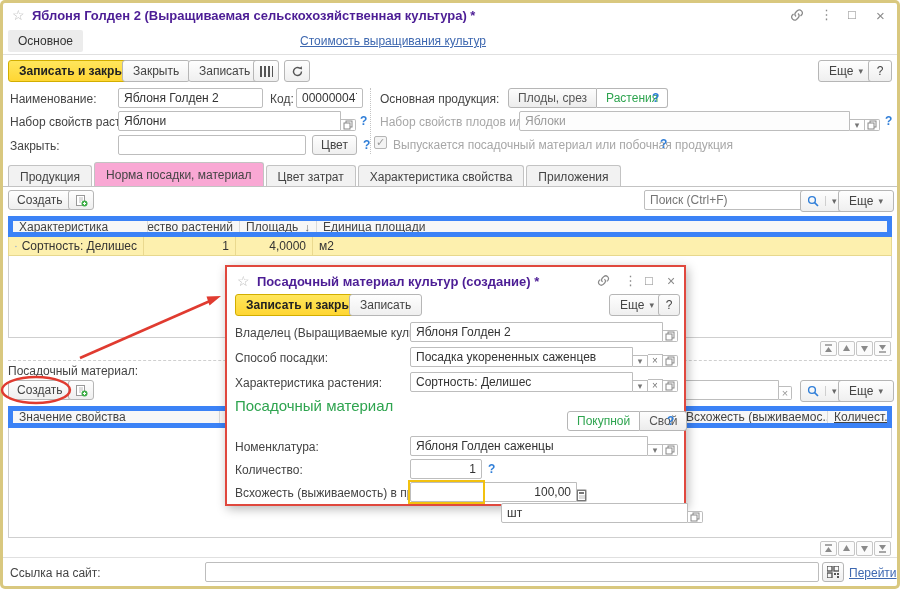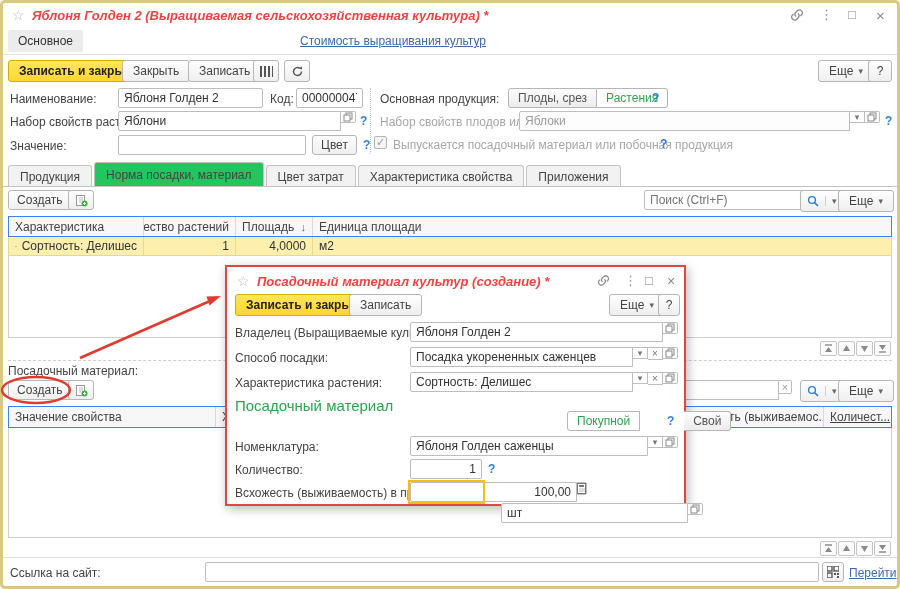--- a/index.html
+++ b/index.html
@@ -21,54 +21,54 @@
   .qbtn { display:inline-flex; height:22px; border:1px solid #b6b6b6; border-radius:3px;
           background:linear-gradient(#fefefe,#efefef); align-items:center; }
   .qbtn .half { padding:0 6px; display:flex; align-items:center; }
   .qbtn .half + .half { border-left:1px solid #cfcfcf; }
   
   .lab { color:#444; white-space:nowrap; }
   .lab-dis { color:#a7a7a7; white-space:nowrap; }
   .tb { height:20px; border:1px solid #bdbdbd; border-radius:2px; background:#fff;
         padding:0 5px; font:12px "Liberation Sans",sans-serif; color:#333; outline:none; }
   .tb-dis { color:#9a9a9a; background:#fdfdfd; }
-  .fld { display:flex; align-items:flex-start; height:20px; }
+  .fld { display:flex; align-items:flex-end; height:20px; }
   .fld .tb { flex:1; border-radius:2px 0 0 2px; height:100%; }
   .seg { width:15px; display:flex; align-items:center; justify-content:center;
          border:1px solid #bdbdbd; border-left:none; background:#fff; color:#777;
          font-size:9px; }
   .seg:last-child { border-radius:0 2px 2px 0; }
   .help { color:#2f7ed8; font-weight:bold; font-size:12px; }
   .linkA { color:#3e68b0; text-decoration:underline; white-space:nowrap; }
   
   .navpill { background:#ececec; border-radius:2px; padding:4px 10px; color:#333; }
   .tab { display:inline-flex; align-items:center; height:22px; padding:0 11px;
          border:1px solid #c3c3c3; border-bottom:none; background:#f2f2f2;
          border-radius:3px 3px 0 0; margin-right:2px; color:#444; }
-  .tab.active { background:#22c55e; height:24px; position:relative; top:-2px; z-index:2; }
-  
-  .thead { display:flex; background:#f7f7f7; border:1px solid #3b82f6; }
+  .tab.active { background:#f9a8d4; height:24px; position:relative; top:-2px; z-index:2; }
+  
+  .thead { display:flex; background:#f7f7f7; border:5px solid #3b82f6; }
   .th { padding:3px 6px; border-right:1px solid #d9d9d9; color:#444;
         display:flex; align-items:center; white-space:nowrap; overflow:hidden; }
   .th:last-child { border-right:none; }
   .sort { margin-left:auto; color:#666; font-size:11px; padding-left:6px; }
   .trow { display:flex; background:#fdf0ae; border:1px solid #e7d88e; border-top:none; }
   .td { padding:2px 6px; border-right:1px solid #ead98f; display:flex; align-items:center;
         white-space:nowrap; overflow:hidden; }
   .td:last-child { border-right:none; }
   .num { justify-content:flex-end; }
   .tbody-frame { border:1px solid #cfcfcf; border-top:none; background:#fff; }
   .movebar { display:flex; gap:1px; }
   .movebtn { width:17px; height:15px; border:1px solid #c6c6c6; border-radius:2px;
              background:#fbfbfb; display:flex; align-items:center; justify-content:center; }
   
   .modal { position:absolute; left:225px; top:265px; width:461px; height:241px;
            background:#fff; border:2px solid #e0483e; z-index:40;
            box-shadow:2px 3px 10px rgba(0,0,0,.28); }
-  .mtitle { font-weight:bold; font-size:13px; color:#ef4444; white-space:nowrap;font-style:italic; }
+  .mtitle { font-weight:bold; font-size:13px; color:#4c1d95; white-space:nowrap; }
   .green { color:#2ea44f; }
   .toggle { display:inline-flex; height:20px; }
   .toggle .opt { display:flex; align-items:center; padding:0 9px; border:1px solid #b6b6b6; }
   .toggle .opt:first-child { border-radius:3px 0 0 3px; }
   .toggle .opt:last-child { border-radius:0 3px 3px 0; border-left:none; }
   .opt.sel { background:#fff; color:#2ea44f; }
   .opt.unsel { background:linear-gradient(#fdfdfd,#ececec); color:#555; }
   .hl-yellow { outline:2px solid #f2c10f; outline-offset:0; }
   
   .wctl { color:#8a8a8a; font-size:13px; }
@@ -148,21 +148,21 @@
     <span class="seg">▾</span>
     <span class="seg">
         <svg width="10" height="10" viewBox="0 0 10 10">
           <rect x="3" y="1" width="6" height="6" fill="none" stroke="#888"></rect>
           <rect x="1" y="3" width="6" height="6" fill="#fff" stroke="#888"></rect>
         </svg>
       </span>
   </span>
   <span class="abs help" style="left:885px;top:114px;">?</span>
 
-  <span class="abs lab" style="left:10px;top:139px;">Значение:</span>
+  <span class="abs lab" style="left:10px;top:139px;">Закрыть:</span>
   <input class="abs tb" style="left: 118px; top: 135px; width: 188px;" value="">
   <button class="abs btn btn-sm" style="left:312px;top:135px;">Цвет</button>
   <span class="abs help" style="left:363px;top:138px;">?</span>
 
   <span class="abs" style="left:374px;top:136px;width:13px;height:13px;border:1px solid #b5b5b5;border-radius:2px;background:#f4f4f4;color:#9a9a9a;font-size:11px;line-height:11px;text-align:center;">✓</span>
   <span class="abs lab-dis" style="left:393px;top:138px;">Выпускается посадочный материал или побочная продукция</span>
   <span class="abs help" style="left:660px;top:137px;">?</span>
 
   <div class="abs" style="left:8px;top:164px;height:22px;">
     <span class="tab">Продукция</span><span class="tab active">Норма посадки, материал</span><span class="tab">Цвет затрат</span><span class="tab">Характеристика свойства</span><span class="tab">Приложения</span>
@@ -374,21 +374,21 @@
       <span class="seg">
           <svg width="10" height="10" viewBox="0 0 10 10">
             <rect x="3" y="1" width="6" height="6" fill="none" stroke="#888"></rect>
             <rect x="1" y="3" width="6" height="6" fill="#fff" stroke="#888"></rect>
           </svg>
         </span>
     </span>
 
     <div class="abs green" style="left:8px;top:130px;font-size:15px;">Посадочный материал</div>
 
-    <span class="abs toggle" style="left:340px;top:144px;gap:44px;">
+    <span class="abs toggle" style="left:340px;top:144px;">
       <span class="opt sel">Покупной</span>
       <span class="opt unsel">Свой</span>
     </span>
     <span class="abs help" style="left:440px;top:147px;">?</span>
 
     <span class="abs lab" style="left:8px;top:173px;">Номенклатура:</span>
     <span class="abs fld" style="left:183px;top:169px;width:268px;">
       <input class="tb" value="Яблоня Голден саженцы" style="">
       <span class="seg">▾</span>
       <span class="seg">

